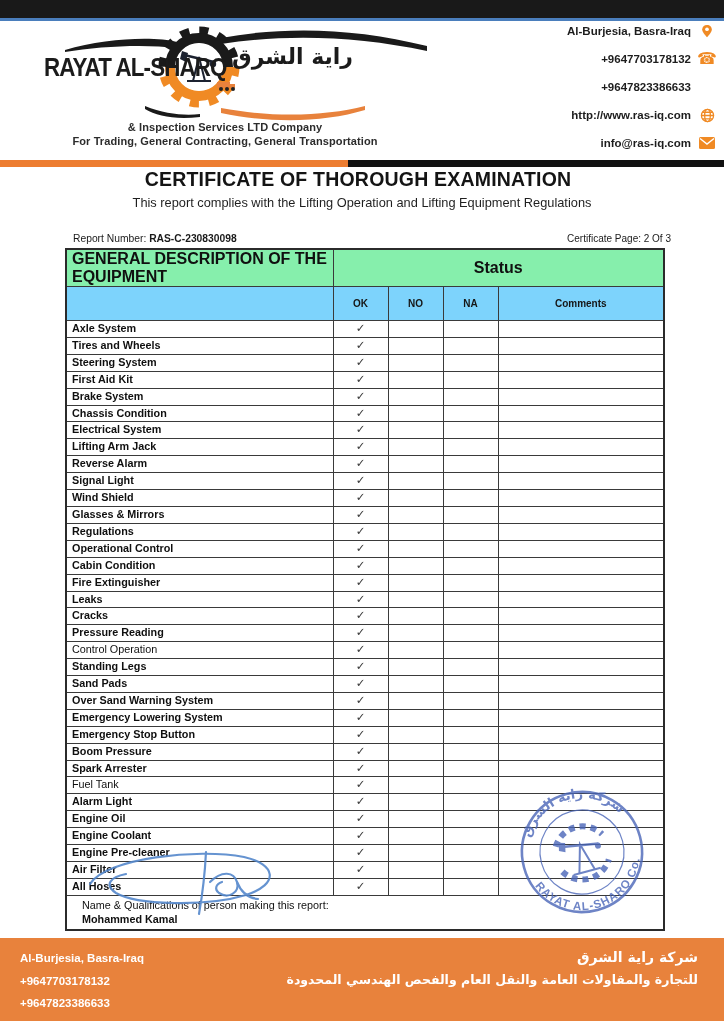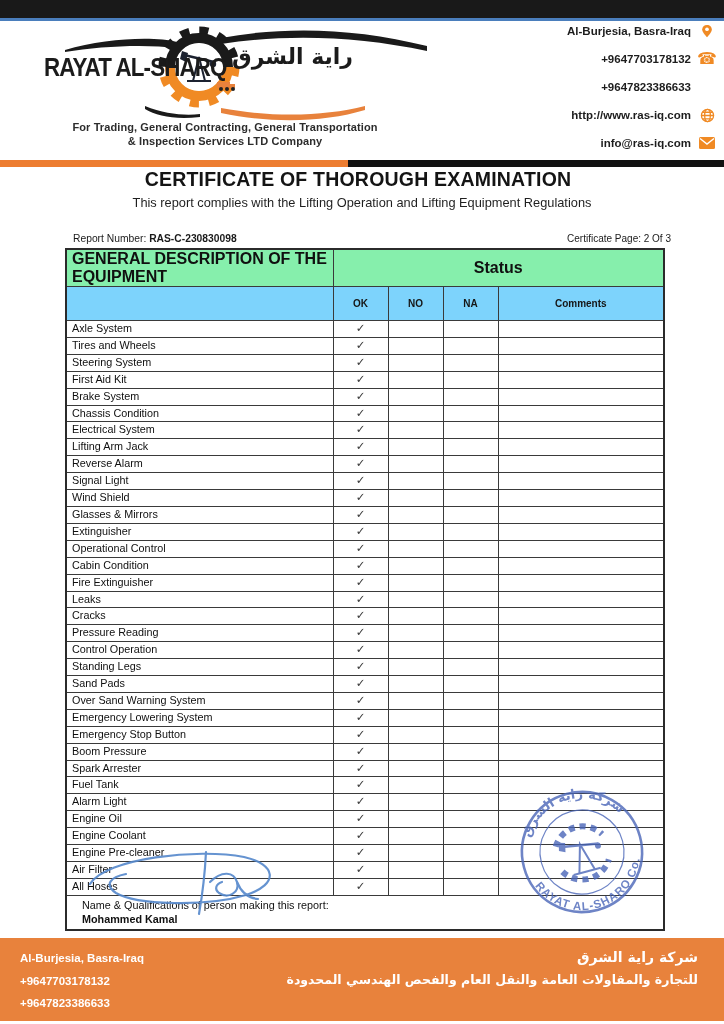--- a/index.html
+++ b/index.html
@@ -37,21 +37,21 @@
   
   .cert-table{position:absolute;left:65px;top:248px;width:598px;border-collapse:collapse;
               table-layout:fixed;border:2px solid #2b2b2b;}
   .cert-table th,.cert-table td{border:1px solid #3a3a3a;padding:0;box-sizing:border-box;}
   .t-h1 th{height:17px;font-size:16px;color:#101010;background:#86efac;}
   .h-desc{text-align:left;padding-left:5px !important;}
   .h-status{text-align:center;font-size:11.5px;}
   .t-h2 th{height:34px;background:#7dd3fc;font-size:10px;color:#161616;text-align:center;}
   .cert-table tbody td{height:15.9px;line-height:15.9px;font-size:10.8px;}
   .cert-table tbody td.item{padding-left:5px;color:#0f0f0f;}
-  .cert-table tbody td.item.b{font-weight:normal;}
+  .cert-table tbody td.item.b{font-weight:bold;}
   .cert-table tbody td.chk{text-align:center;color:#3c3c3c;font-size:11.5px;
                            font-family:"DejaVu Sans",sans-serif;}
   .t-name td{height:33px;padding:2px 15px;vertical-align:top;font-size:10.8px;line-height:14.5px;}
   .t-name .nm{font-weight:bold;}
   
   .signature{position:absolute;left:78px;top:842px;}
   .stamp{position:absolute;left:510px;top:782px;opacity:.8;}
   
   .footer{position:absolute;left:0;top:938px;width:724px;height:83px;background:#E8823C;}
   .f-left{position:absolute;left:20px;top:9px;color:#fff;font-size:11.5px;font-weight:bold;line-height:22.5px;}
@@ -105,22 +105,22 @@
       <rect x="192" y="62" width="13" height="6" fill="#E8823C"></rect>
       <rect x="205" y="64" width="5" height="4" fill="#E8823C"></rect>
       <circle cx="196" cy="69" r="2" fill="#222"></circle>
       <circle cx="202" cy="69" r="2" fill="#222"></circle>
       <circle cx="208" cy="69" r="2" fill="#222"></circle>
     </g>
   </svg>
   <div class="en-name">RAYAT AL-SHARQ</div>
   <div class="ar-name">راية الشرق</div>
   <div class="tagline">
+    <div>&amp; Inspection Services LTD Company</div>
     <div>For Trading, General Contracting, General Transportation</div>
-    <div>&amp; Inspection Services LTD Company</div>
   </div>
 
   <div class="c-row" style="top:22px">
     <span class="c-text">Al-Burjesia, Basra-Iraq</span>
     <span class="c-ico">
       <svg width="14" height="16" viewBox="0 0 16 16">
           <path d="M8 1 C4.7 1 2.5 3.4 2.5 6.2 C2.5 9.5 8 15 8 15 C8 15 13.5 9.5 13.5 6.2 C13.5 3.4 11.3 1 8 1 Z" fill="#F08A24"></path>
           <circle cx="8" cy="6" r="2.1" fill="#fff"></circle>
         </svg>
     </span>
@@ -268,21 +268,21 @@
           <td></td>
         </tr>
         <tr>
           <td class="item b">Glasses &amp; Mirrors</td>
           <td class="chk">✓</td>
           <td></td>
           <td></td>
           <td></td>
         </tr>
         <tr>
-          <td class="item b">Extinguisher</td>
+          <td class="item b">Regulations</td>
           <td class="chk">✓</td>
           <td></td>
           <td></td>
           <td></td>
         </tr>
         <tr>
           <td class="item b">Operational Control</td>
           <td class="chk">✓</td>
           <td></td>
           <td></td>

